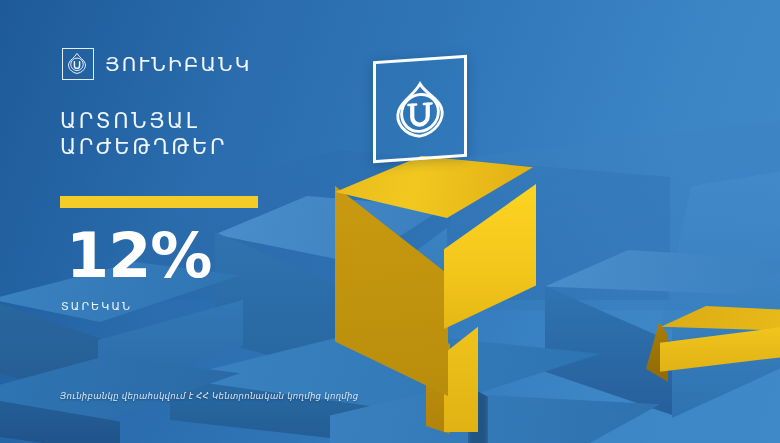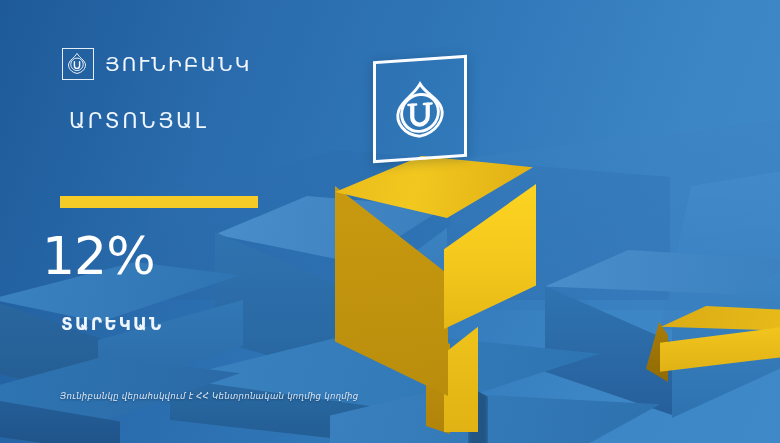--- a/index.html
+++ b/index.html
@@ -224,50 +224,50 @@
   }
   .brand-name {
     color: #f2f7fd;
     font-size: 20px;
     letter-spacing: 2.1px;
     font-weight: 400;
     white-space: nowrap;
   }
   .headline {
     position: absolute;
-    left: 69px; top: 108px;
+    left: 60px; top: 108px;
     color: #eef5fc;
     font-size: 21px;
     line-height: 26px;
     letter-spacing: 2.6px;
     font-weight: 400;
   }
   .rule {
     position: absolute;
     left: 60px; top: 196px;
     width: 198px; height: 12px;
     background: #f5cc27;
   }
   .bignum {
     position: absolute;
-    left: 42px; top: 225px;
+    left: 66px; top: 225px;
     color: #ffffff;
-    font-size: 52px;
+    font-size: 62px;
     line-height: 62px;
-    font-weight: 400;
+    font-weight: 700;
     letter-spacing: -1px;
   }
   .subline {
     position: absolute;
-    left: 61px; top: 313px;
+    left: 61px; top: 296px;
     color: #eef5fc;
-    font-size: 17px;
+    font-size: 11px;
     line-height: 22px;
     letter-spacing: 2.1px;
-    font-weight: 700;
+    font-weight: 400;
   }
   .disclaimer {
     position: absolute;
     left: 60px; top: 391px;
     color: #dfeaf6;
     font-size: 8.5px;
     letter-spacing: .3px;
     font-style: italic;
     white-space: nowrap;
     text-shadow: 0 1px 2px rgba(10,35,65,.5);
@@ -353,20 +353,21 @@
           <g fill="none" stroke="#f2f7fd" stroke-width="1.7" stroke-linecap="round">
             <path d="M12 13.6 L12 18.2 A3 3 0 0 0 18 18.2 L18 13.6"></path>
           </g>
         </svg>
       </span>
       <span class="brand-name">ՅՈՒՆԻԲԱՆԿ</span>
     </div>
 
     <div class="headline">
       <div>ԱՐՏՈՆՅԱԼ</div>
+      <div>ԱՐԺԵԹՂԹԵՐ</div>
     </div>
 
     <div class="rule"></div>
 
     <div class="bignum">12%</div>
 
     <div class="subline">
       <div>ՏԱՐԵԿԱՆ</div>
     </div>
 

